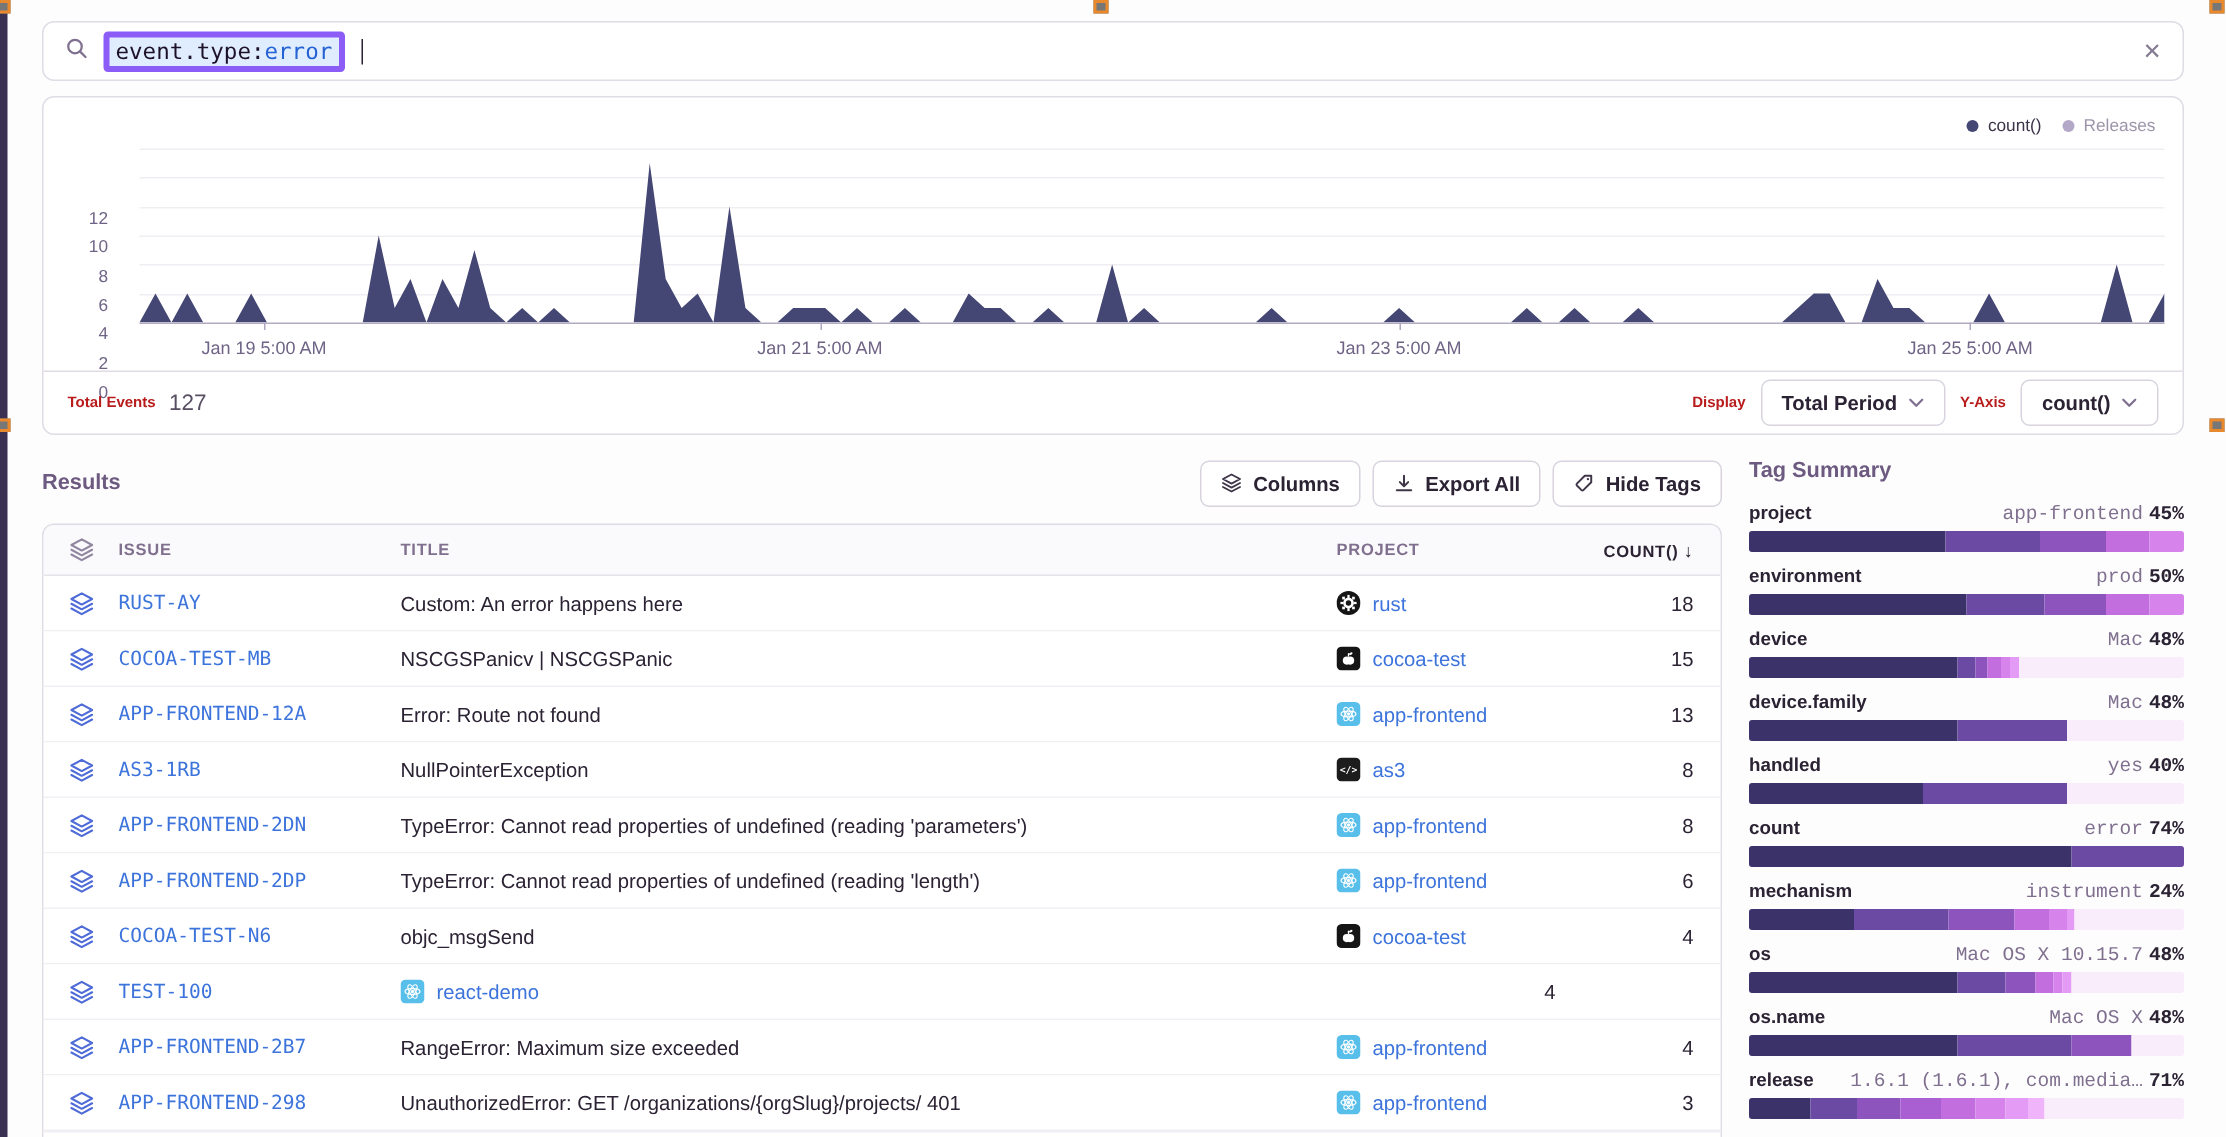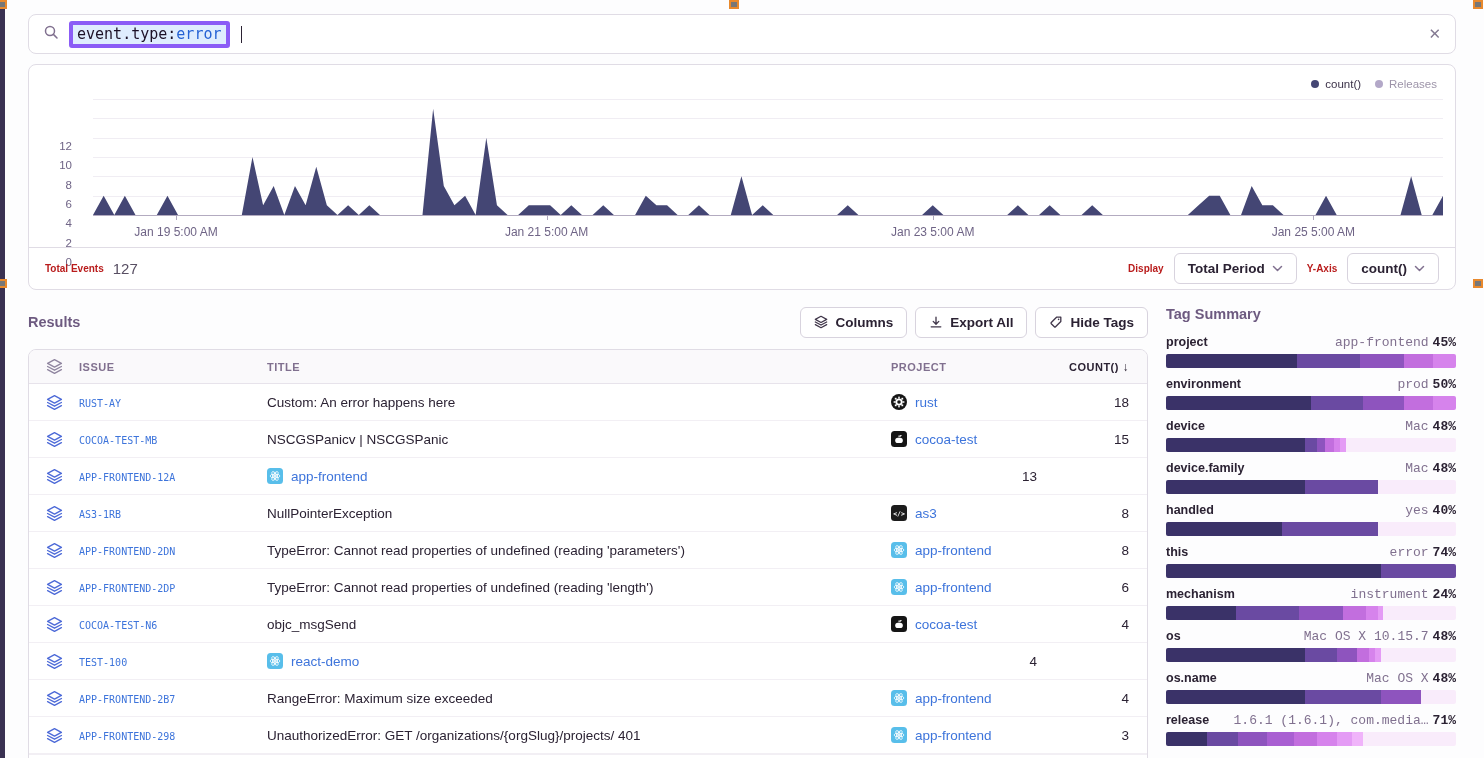--- a/index.html
+++ b/index.html
@@ -50,21 +50,21 @@
   .section-title { font-size:14.5px; font-weight:bold; color:#6D5A80; }
   .results-buttons { margin-left:auto; display:flex; gap:8px; }
 
   .table { margin-top:11px; border:1px solid #E0DCE5; border-radius:8px 8px 0 0; background:#fff; overflow:hidden; }
   .trow { display:grid; grid-template-columns:50px 188px 1fr 164px 92px; align-items:center; }
   .thead { background:#FAF9FB; height:34px; border-bottom:1px solid #E7E3EB; }
   .th { font-size:11px; font-weight:bold; letter-spacing:0.5px; color:#80708F; }
   .tbody-row { height:37px; border-bottom:1px solid #F2EFF4; background:#fff; }
   .tbody-row:last-child { border-bottom:none; }
   .cell-icon { display:flex; justify-content:center; align-items:center; }
-  .issue-link { font-family:"DejaVu Sans Mono", monospace; font-size:10px; color:#3D74DB; text-decoration:none; cursor:pointer; }
+  .issue-link { font-family:"DejaVu Sans Mono", monospace; font-size:13px; color:#3D74DB; text-decoration:none; cursor:pointer; }
   .title-cell { font-size:13.5px; color:#2B2233; white-space:nowrap; overflow:hidden; text-overflow:ellipsis; padding-right:12px; }
   .project-cell { display:flex; align-items:center; gap:8px; }
   .project-link { font-size:13.5px; color:#3D74DB; cursor:pointer; }
   .count-cell { text-align:right; padding-right:18px; font-size:13.5px; color:#2B2233; }
   .partial-row { height:20px; background:#fff; }
 
   
   .sidebar { width:290px; margin-left:18px; }
   .tags { margin-top:13px; }
   .tag-item { margin-bottom:9px; }
@@ -266,20 +266,21 @@
           </div>
           <div class="trow tbody-row">
             <div class="cell-icon">
               <svg width="17" height="17" viewBox="0 0 16 16" fill="none" stroke="#4E6BD8" stroke-width="1.3" stroke-linejoin="round" stroke-linecap="round">
                 <path d="M8 1.5L14.5 5 8 8.5 1.5 5z"></path>
                 <path d="M14.5 8L8 11.5 1.5 8"></path>
                 <path d="M14.5 11L8 14.5 1.5 11"></path>
               </svg>
             </div>
             <div><span class="issue-link">APP-FRONTEND-12A</span></div>
+            <div class="title-cell">Error: Route not found</div>
             <div class="project-cell">
               <span style="display:inline-flex;">
                 <svg width="16" height="16" viewBox="0 0 16 16">
                   <rect width="16" height="16" rx="3.5" fill="#58BEEA"></rect>
                   <g stroke="#fff" stroke-width="0.8" fill="none">
                     <ellipse cx="8" cy="8" rx="5" ry="1.9"></ellipse>
                     <ellipse cx="8" cy="8" rx="5" ry="1.9" transform="rotate(60 8 8)"></ellipse>
                     <ellipse cx="8" cy="8" rx="5" ry="1.9" transform="rotate(120 8 8)"></ellipse>
                   </g>
                   <circle cx="8" cy="8" r="1.1" fill="#fff"></circle>
@@ -530,21 +531,21 @@
               <span class="tag-right"><span>yes</span><span class="tag-pct">40%</span></span>
             </div>
             <div class="tag-bar">
               <div class="tag-seg" style="width:40%;background:#3A3268;"></div>
               <div class="tag-seg" style="width:33%;background:#6A4AA2;"></div>
               <div class="tag-seg" style="width:27%;background:#F9ECFB;"></div>
             </div>
           </div>
           <div class="tag-item">
             <div class="tag-head">
-              <span class="tag-name">this</span>
+              <span class="tag-name">count</span>
               <span class="tag-right"><span>error</span><span class="tag-pct">74%</span></span>
             </div>
             <div class="tag-bar">
               <div class="tag-seg" style="width:74%;background:#3A3268;"></div>
               <div class="tag-seg" style="width:26%;background:#6A4AA2;"></div>
             </div>
           </div>
           <div class="tag-item">
             <div class="tag-head">
               <span class="tag-name">mechanism</span>

